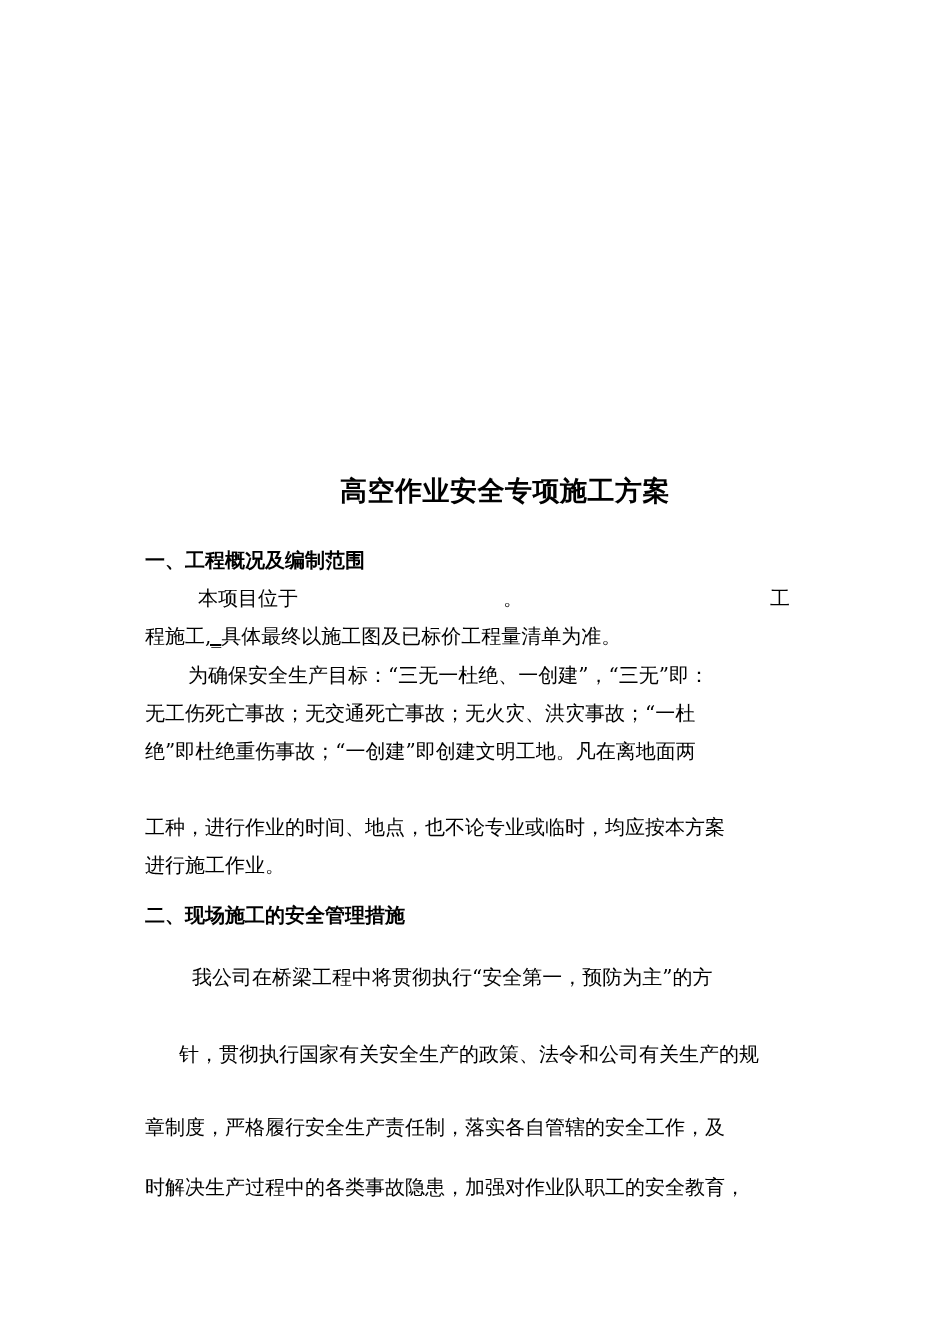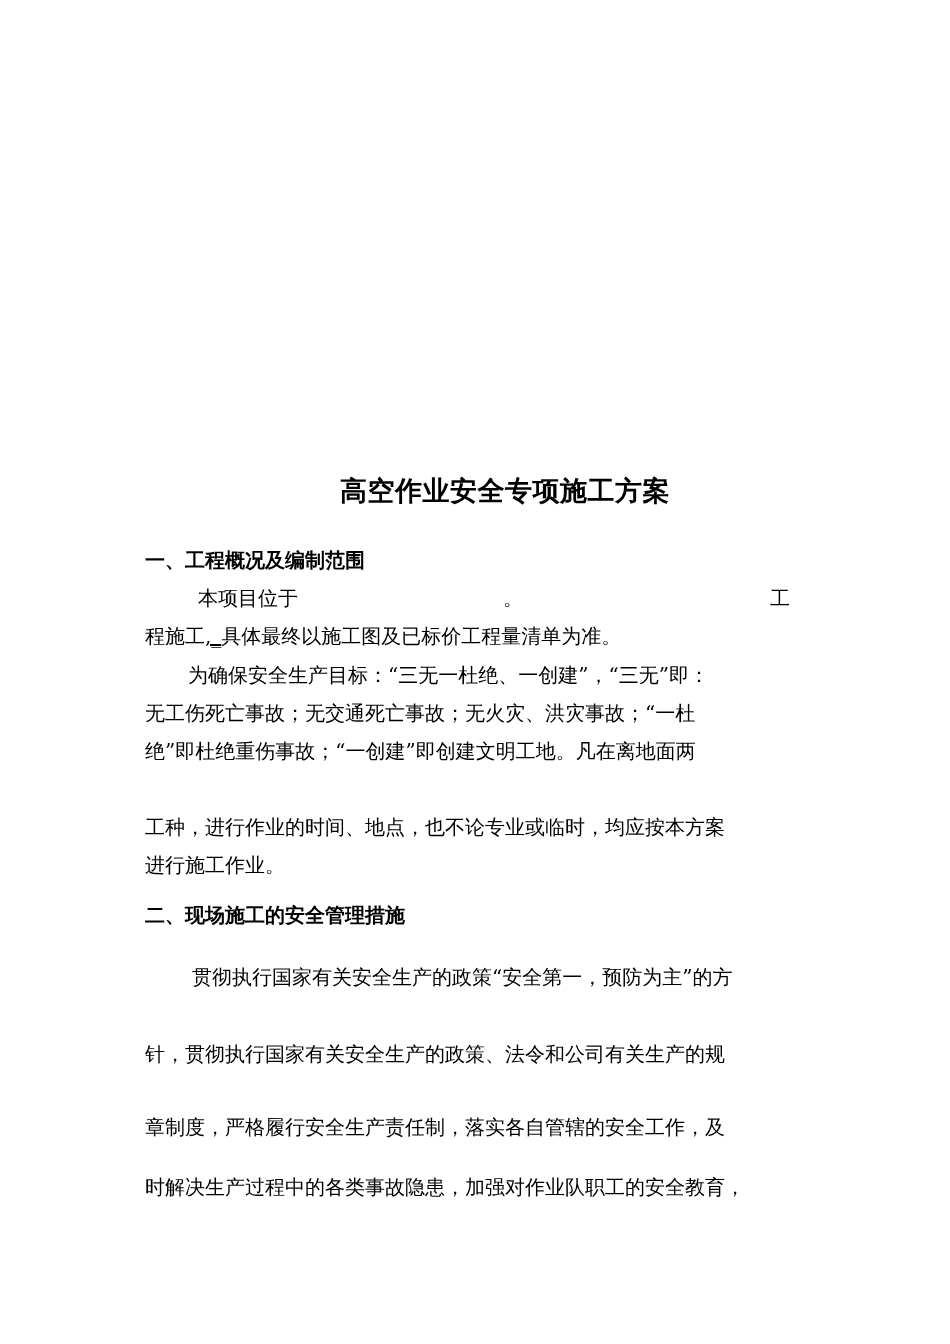--- a/index.html
+++ b/index.html
@@ -82,18 +82,18 @@
   </div>
 
   <div class="line indent" style="top:660px;">为确保安全生产目标：“三无一杜绝、一创建”，“三无”即：</div>
   <div class="line" style="top:736px;">绝”即杜绝重伤事故；“一创建”即创建文明工地。凡在离地面两</div>
   <div class="line" style="top:698px;">无工伤死亡事故；无交通死亡事故；无火灾、洪灾事故；“一杜</div>
   <div class="line" style="top:812px;">工种，进行作业的时间、地点，也不论专业或临时，均应按本方案</div>
   <div class="line" style="top:850px;">进行施工作业。</div>
 
   <div class="heading" style="top:900px;">二、现场施工的安全管理措施</div>
 
-  <div class="line" style="top:962px; left:192px;">贯彻执行国家有关安全生产的政策“安全第一，预防为主”的方</div>
-  <div class="line" style="top:1039px;">针，贯彻执行国家有关安全生产的政策、法令和公司有关生产的规</div>
+  <div class="line" style="top:962px; left:192px;">我公司在桥梁工程中将贯彻执行“安全第一，预防为主”的方</div>
+  <div class="line" style="top:1039px;margin-left:34px;">针，贯彻执行国家有关安全生产的政策、法令和公司有关生产的规</div>
   <div class="line" style="top:1112px;">章制度，严格履行安全生产责任制，落实各自管辖的安全工作，及</div>
   <div class="line" style="top:1172px;text-align:center;">时解决生产过程中的各类事故隐患，加强对作业队职工的安全教育，</div>
 
 </div>
 
 </body></html>

